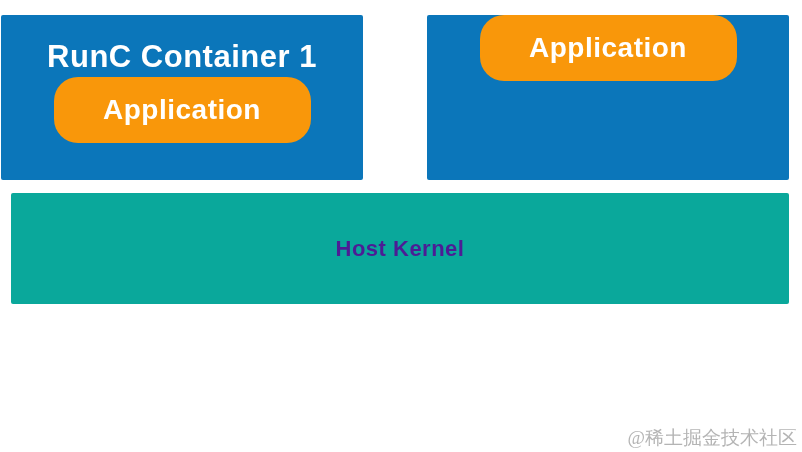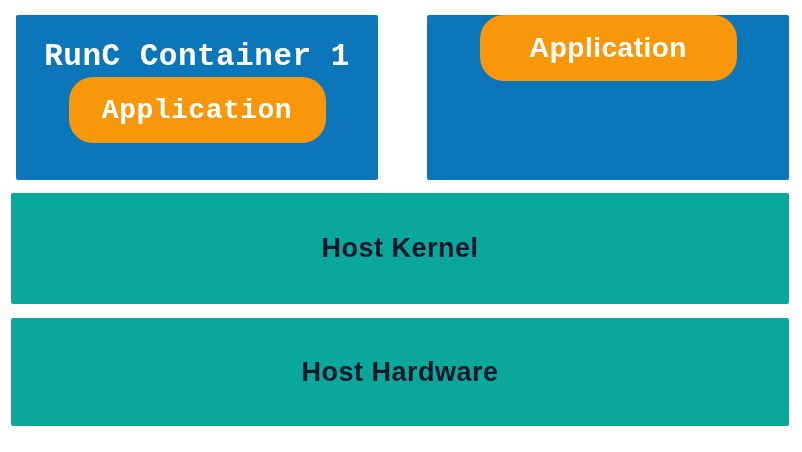--- a/index.html
+++ b/index.html
@@ -19,21 +19,21 @@
     position: absolute;
     top: 15px;
     width: 362px;
     height: 165px;
     background: #0b76ba;
     border-radius: 2px;
     display: flex;
     flex-direction: column;
     align-items: center;
   }
-  .container-box.box1 { left: 16px; font-family: Liberation Mono, monospace; }
+  .container-box.box1 { left: 1px; }
   .container-box.box2 { left: 427px; }
   .container-title {
     margin-top: 22px;
     height: 40px;
     line-height: 40px;
     color: #ffffff;
     font-size: 31px;
     font-weight: 700;
     letter-spacing: 0.5px;
     white-space: nowrap;
@@ -65,22 +65,22 @@
   }
   .layer.kernel {
     top: 193px;
     height: 111px;
   }
   .layer.hardware {
     top: 318px;
     height: 108px;
   }
   .layer span {
-    color: #0f172a;
-    font-size: 27px;
+    color: #4c1d95;
+    font-size: 22px;
     font-weight: 700;
     letter-spacing: 0.5px;
     text-align: right;
   }
   .watermark {
     position: absolute;
     right: 5px;
     bottom: 1px;
     font-family: "Liberation Serif", serif;
     font-size: 19px;
@@ -103,18 +103,16 @@
   <div class="container-box box2">
     <div class="app-pill">
       <span>Application</span>
     </div>
   </div>
 
   <div class="layer kernel">
     <span>Host Kernel</span>
   </div>
 
-  <div class="layer hardware">
-    <span>Host Hardware</span>
-  </div>
 
+  <div class="watermark">@稀土掘金技术社区</div>
 
 </div>
 
 </body></html>

